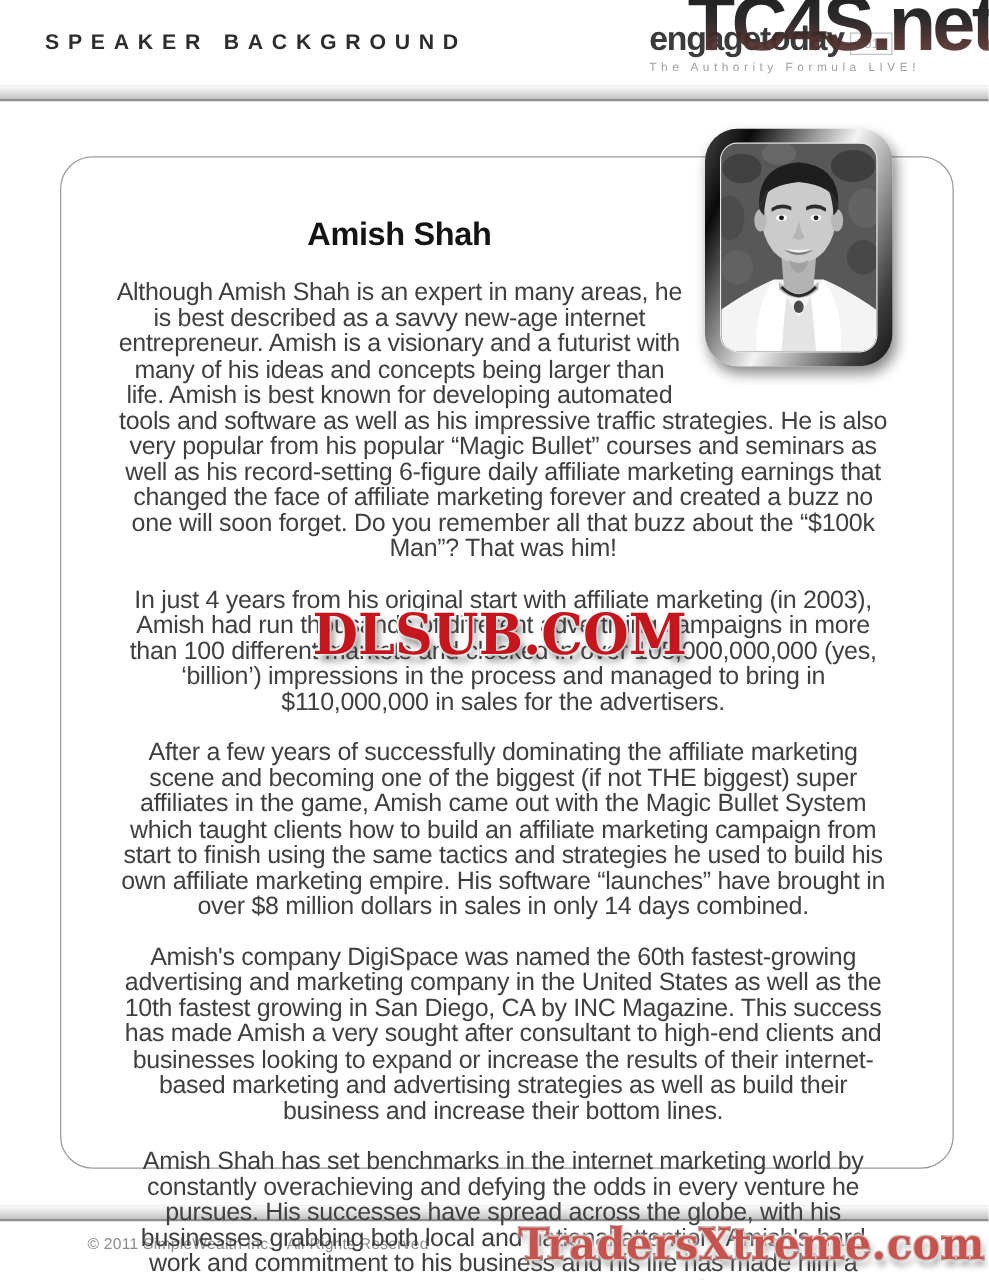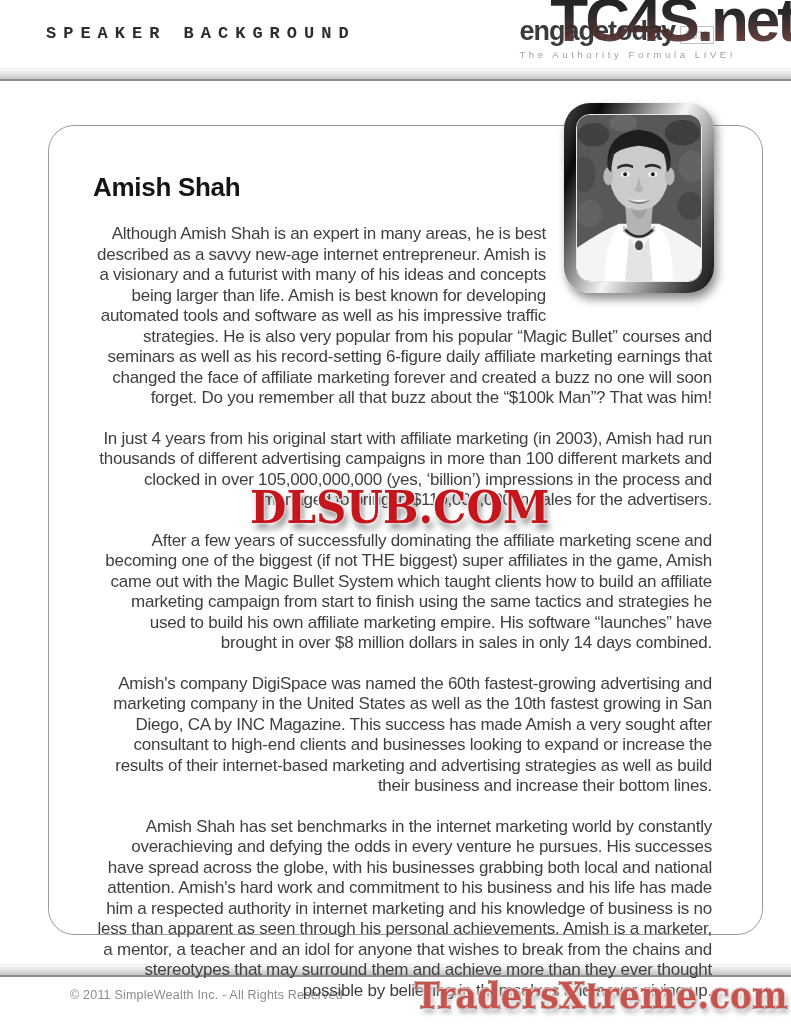--- a/index.html
+++ b/index.html
@@ -8,24 +8,23 @@
     width: 791px; height: 1024px;
     position: relative;
     overflow: hidden;
     font-family: "Liberation Sans", sans-serif;
     -webkit-font-smoothing: antialiased;
   }
 
   
   .page-header { position: absolute; left: 0; top: 0; width: 791px; height: 68px; }
   .header-title {
-    position: absolute; left: 46px; top: 24px;
+    position: absolute; left: 36px; top: 24px;
     font-size: 17px; font-weight: bold; letter-spacing: 7px;
     color: #2d2d2d;
-    font-family: Liberation Mono, monospace;
   }
   .logo-block { position: absolute; right: 55px; top: 16px; text-align: left; z-index: 2; }
   .logo-row { display: flex; align-items: flex-end; gap: 5px; }
   .logo-brand {
     font-size: 27px; font-weight: bold; color: #3b3b3b; letter-spacing: -1px;
   }
   .logo-year {
     border: 1px solid #c2c2c2; color: #b5b5b5;
     font-size: 11px; padding: 2px 4px; margin-bottom: 3px;
   }
@@ -70,26 +69,26 @@
   .photo-inner {
     width: 100%; height: 100%;
     border-radius: 14px; overflow: hidden;
     border: 1px solid #e8e8e8;
     background: #5a5a5a;
   }
   .photo-inner svg { display: block; width: 100%; height: 100%; }
 
   .profile-name {
     margin-top: 46px; margin-bottom: 21px;
-    font-size: 26px; font-weight: bold; color: #141414; letter-spacing: -0.3px;
+    font-size: 26px; font-weight: bold; color: #141414; letter-spacing: -0.3px; text-align: center;
   }
   .card p {
-    font-size: 17px; line-height: 20.5px; letter-spacing: -0.25px;
+    font-size: 20px; line-height: 20.5px; letter-spacing: -0.25px;
     color: #3f3f3f; margin-bottom: 20px;
-    text-align: right;
+    text-align: center;
   }
 
   
   .wm-center {
     position: absolute; left: 250px; top: 483px; z-index: 6;
     font-family: "DejaVu Serif", serif;
     font-size: 42px; font-weight: bold; letter-spacing: 0px;
     color: #c4161c;
     -webkit-text-stroke: 3px #ffffff;
     paint-order: stroke fill;

